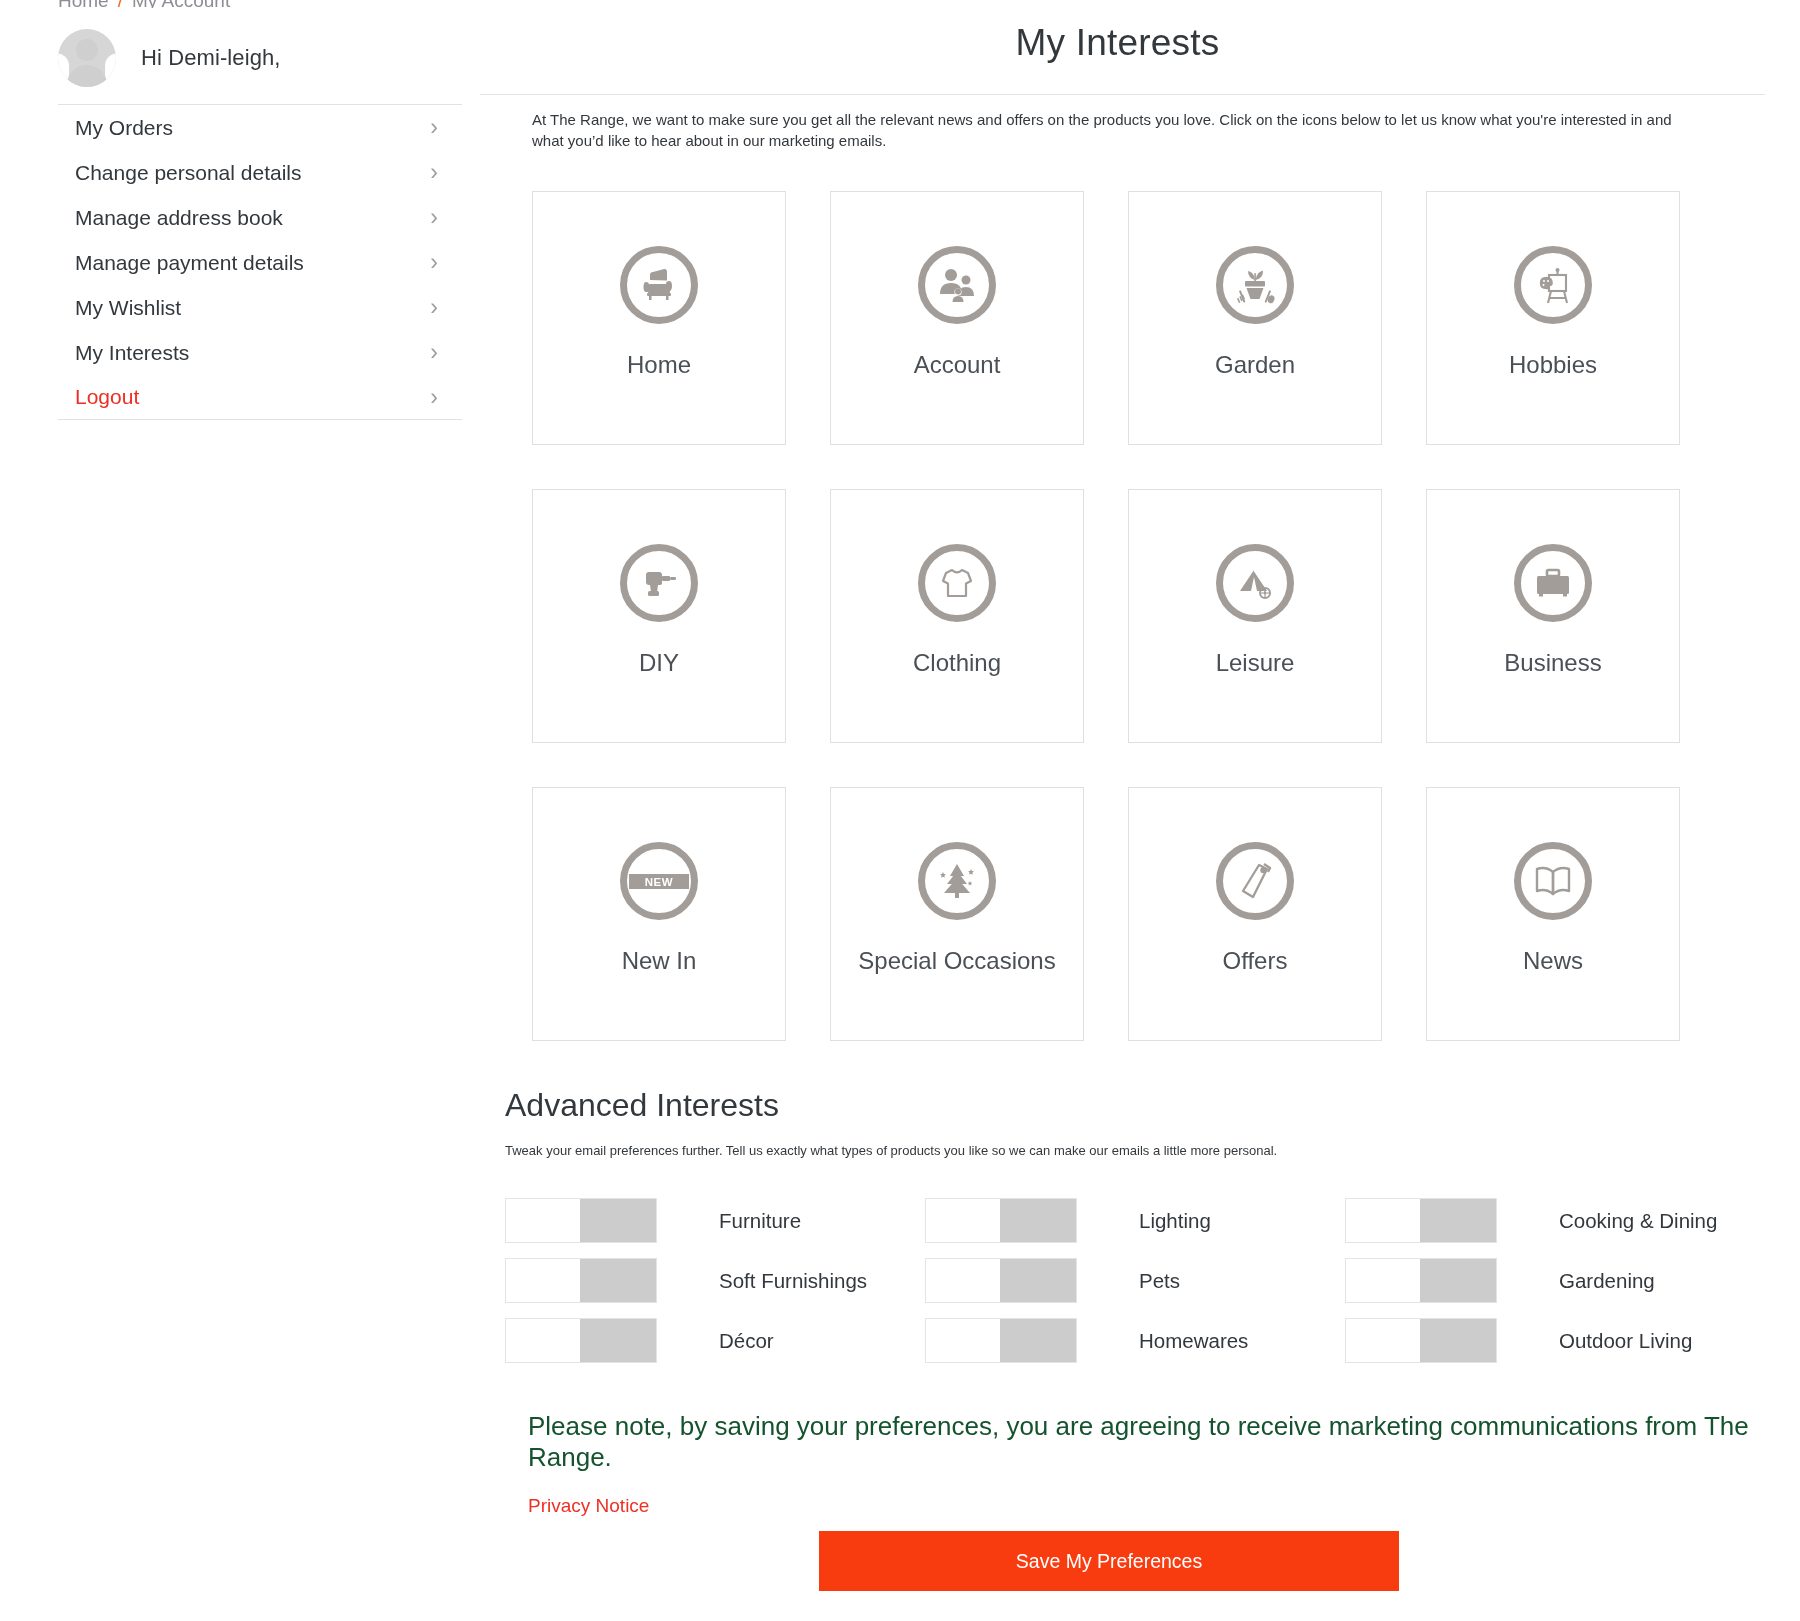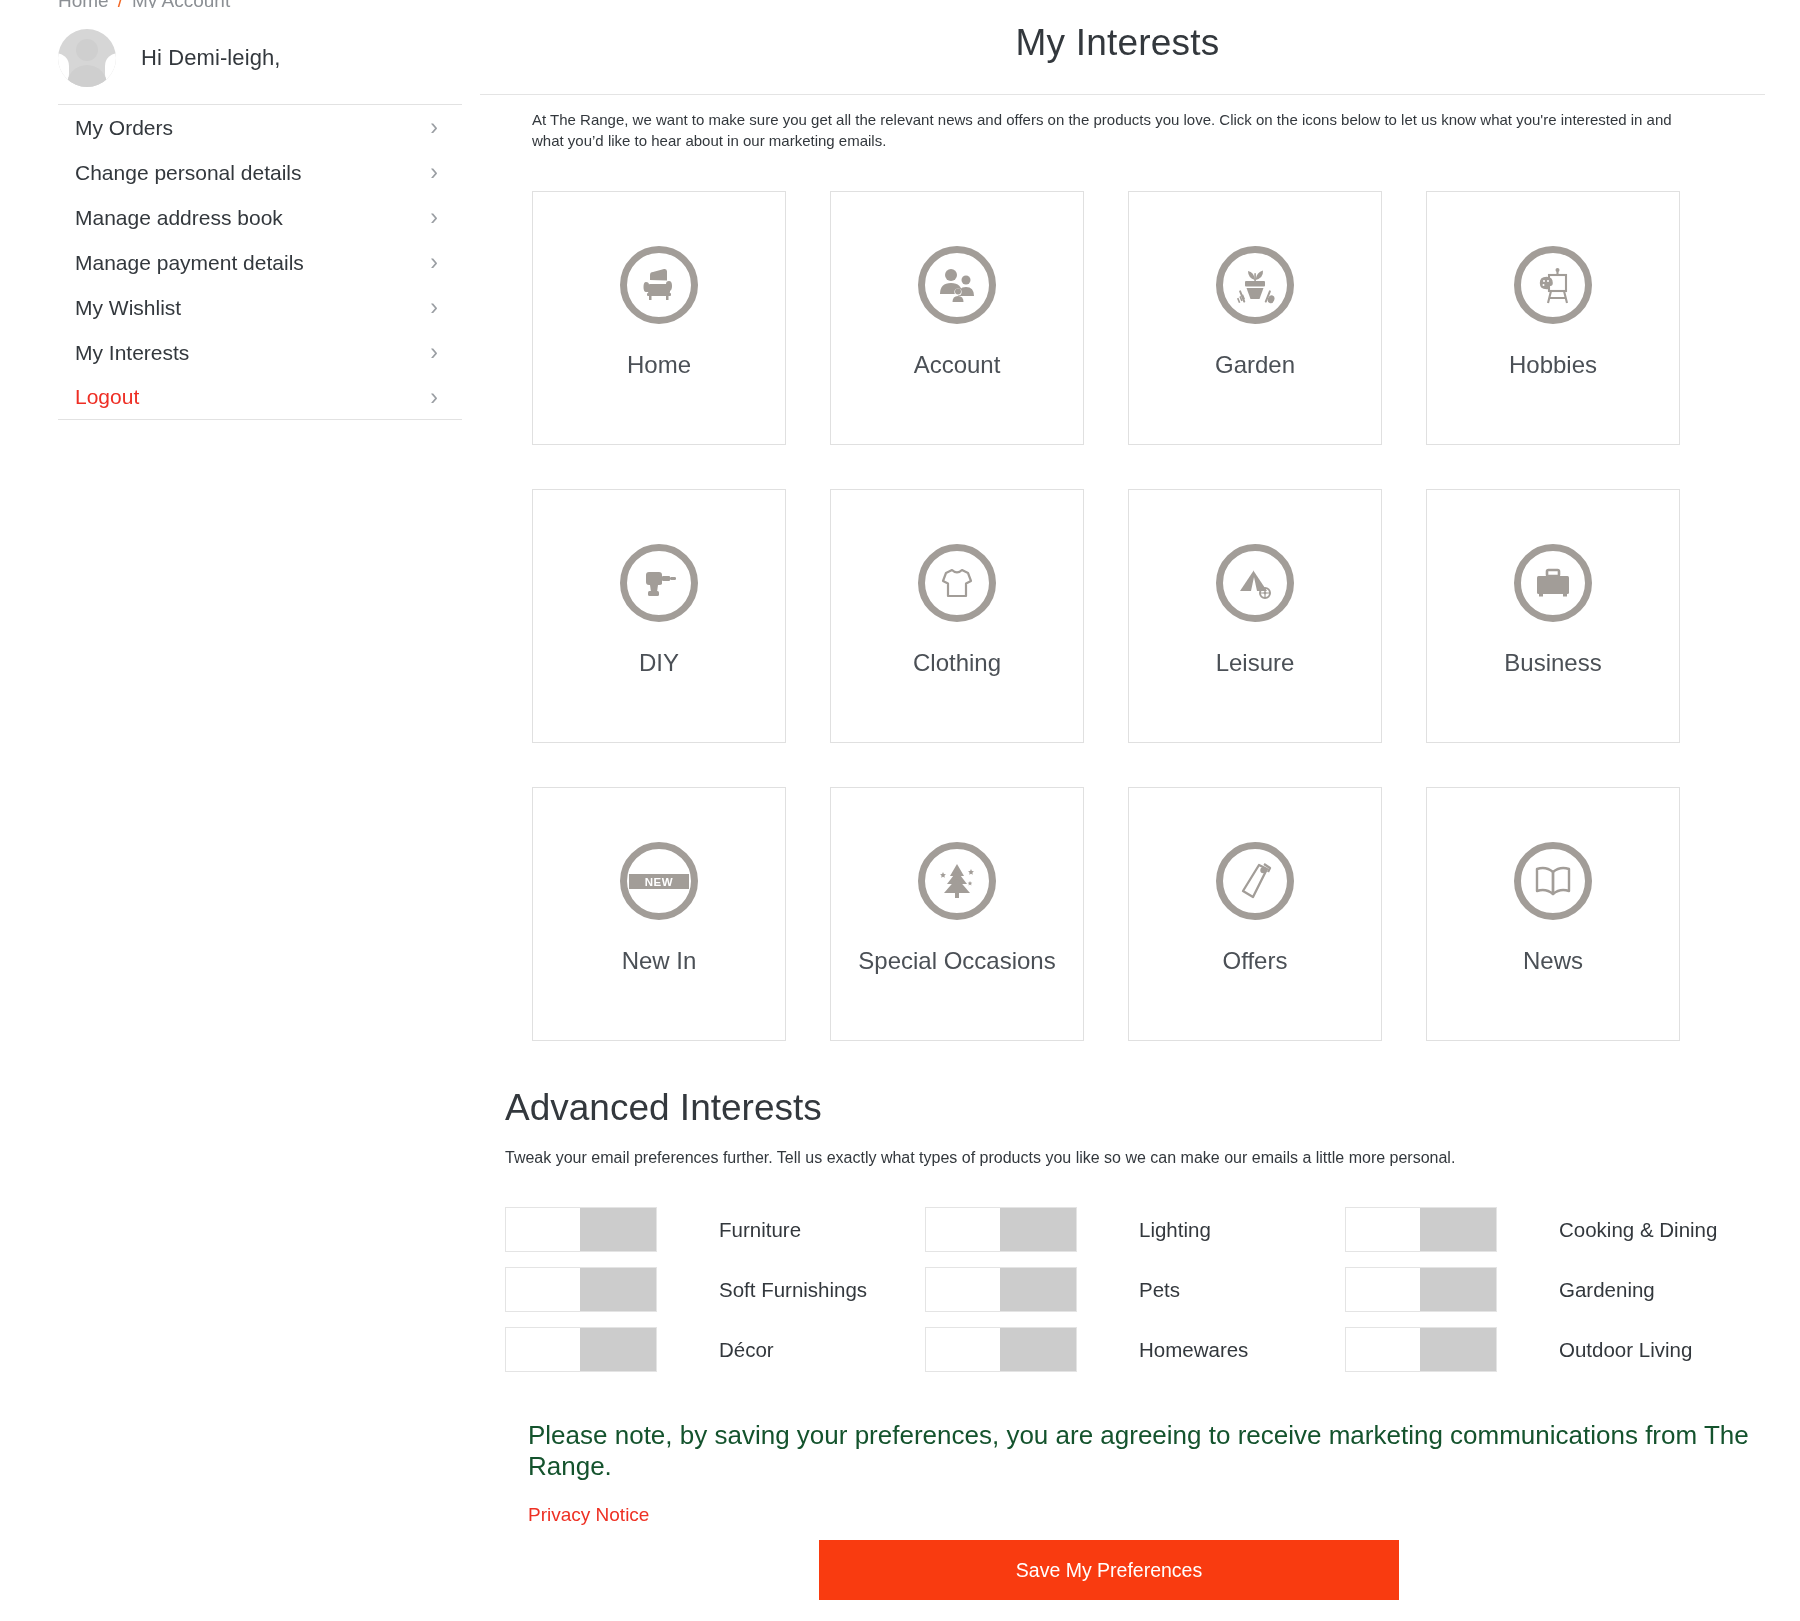--- a/index.html
+++ b/index.html
@@ -167,27 +167,27 @@
     margin-top: 26px;
     font-size: 24px;
     color: #4b5056;
     text-align: center;
     line-height: 1.22;
     font-weight: 400;
   }
 
   
   .adv-title {
-    font-size: 37px;
+    font-size: 32px;
     font-weight: 400;
     color: #33383d;
     margin: 46px 0 0 35px;
   }
   .adv-desc {
-    font-size: 16px;
+    font-size: 13px;
     line-height: 1.42;
     color: #33383d;
     margin: 18px 0 0 35px;
     max-width: 1140px;
   }
   .adv-grid {
     display: grid;
     grid-template-columns: repeat(3, 420px);
     margin: 38px 0 0 35px;
     row-gap: 15px;

